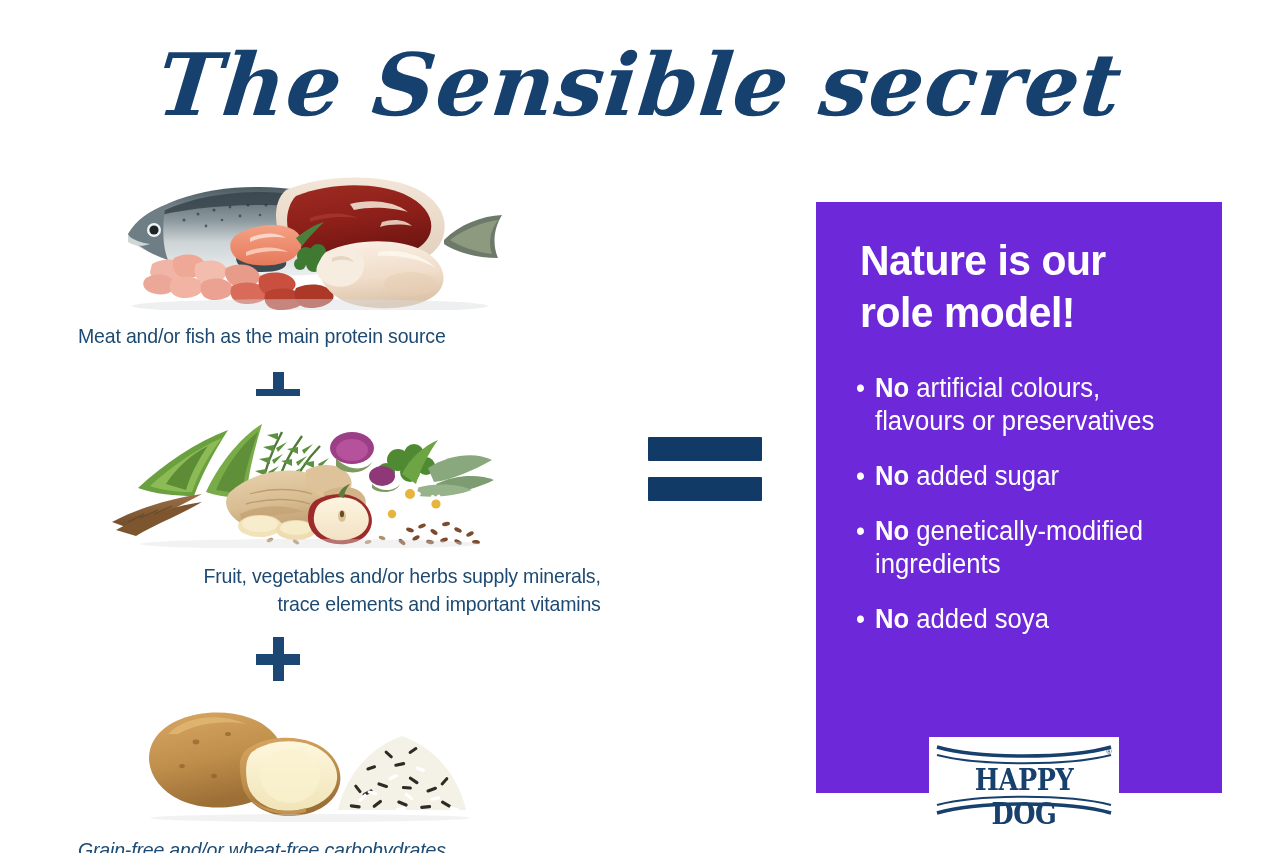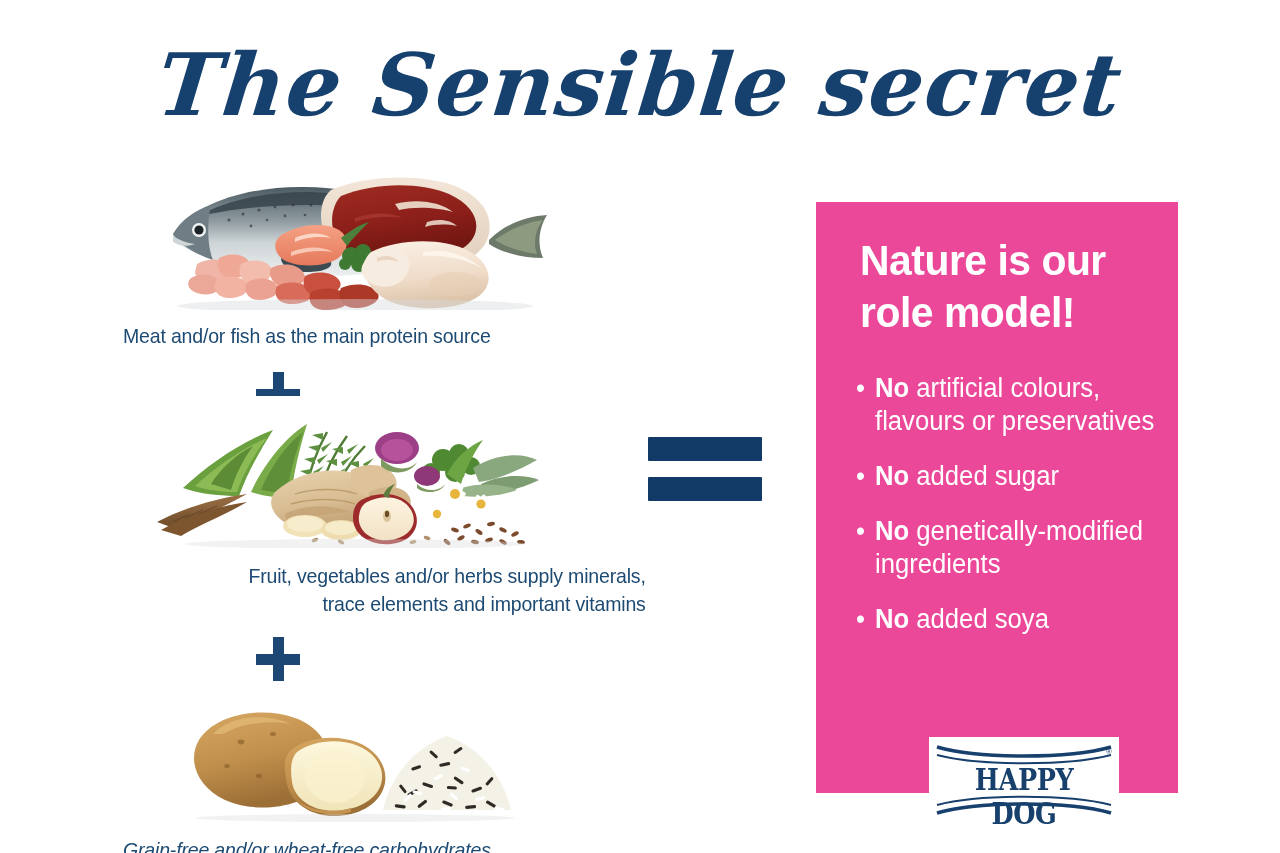--- a/index.html
+++ b/index.html
@@ -22,21 +22,21 @@
     font-size:86px;
     letter-spacing:1px;
     color:#16406e;
     white-space:nowrap;
     transform:skewX(-6deg);
   }
 
   
   .left-col{position:absolute;left:0;top:160px;width:640px;height:693px;}
 
-  .stack-item{position:absolute;left:0;width:640px;margin-left:45px;}
+  .stack-item{position:absolute;left:0;width:640px;}
 
   .photo{
     position:relative;
     margin:0 auto;
     background:#fff;
   }
 
   .caption{
     color:#1d4a72;
     font-family:"Liberation Sans", sans-serif;
@@ -59,22 +59,22 @@
   .plus::after{left:0;top:17px;width:44px;height:11px;}
 
   
   .equals{position:absolute;left:650:px;}
   .eqbar{position:absolute;background:#113a66;border-radius:1px;}
 
   
   .panel{
     position:absolute;
     left:816px;top:202px;
-    width:362px;height:591px;
-    background:#ec4899;
+    width:406px;height:591px;
+    background:#6d28d9;
   }
   .panel-heading{
     position:absolute;left:44px;top:32px;width:330px;
     color:#ffffff;
     font-size:43px;
     font-weight:700;
     line-height:52px;
     letter-spacing:-0.5px;
     white-space:pre-line;
     transform:scaleX(0.95);

